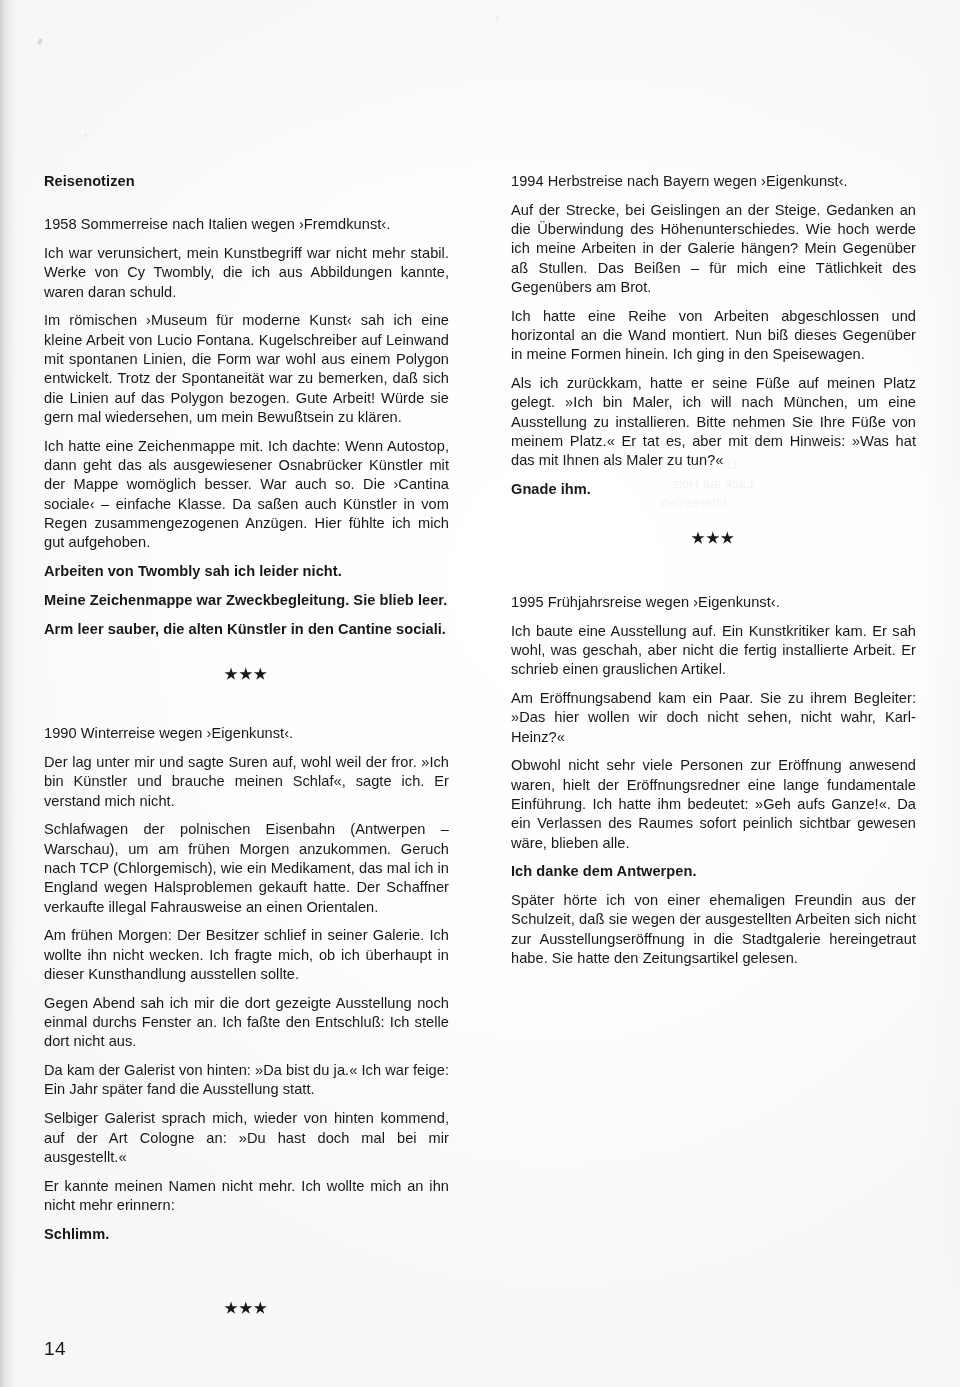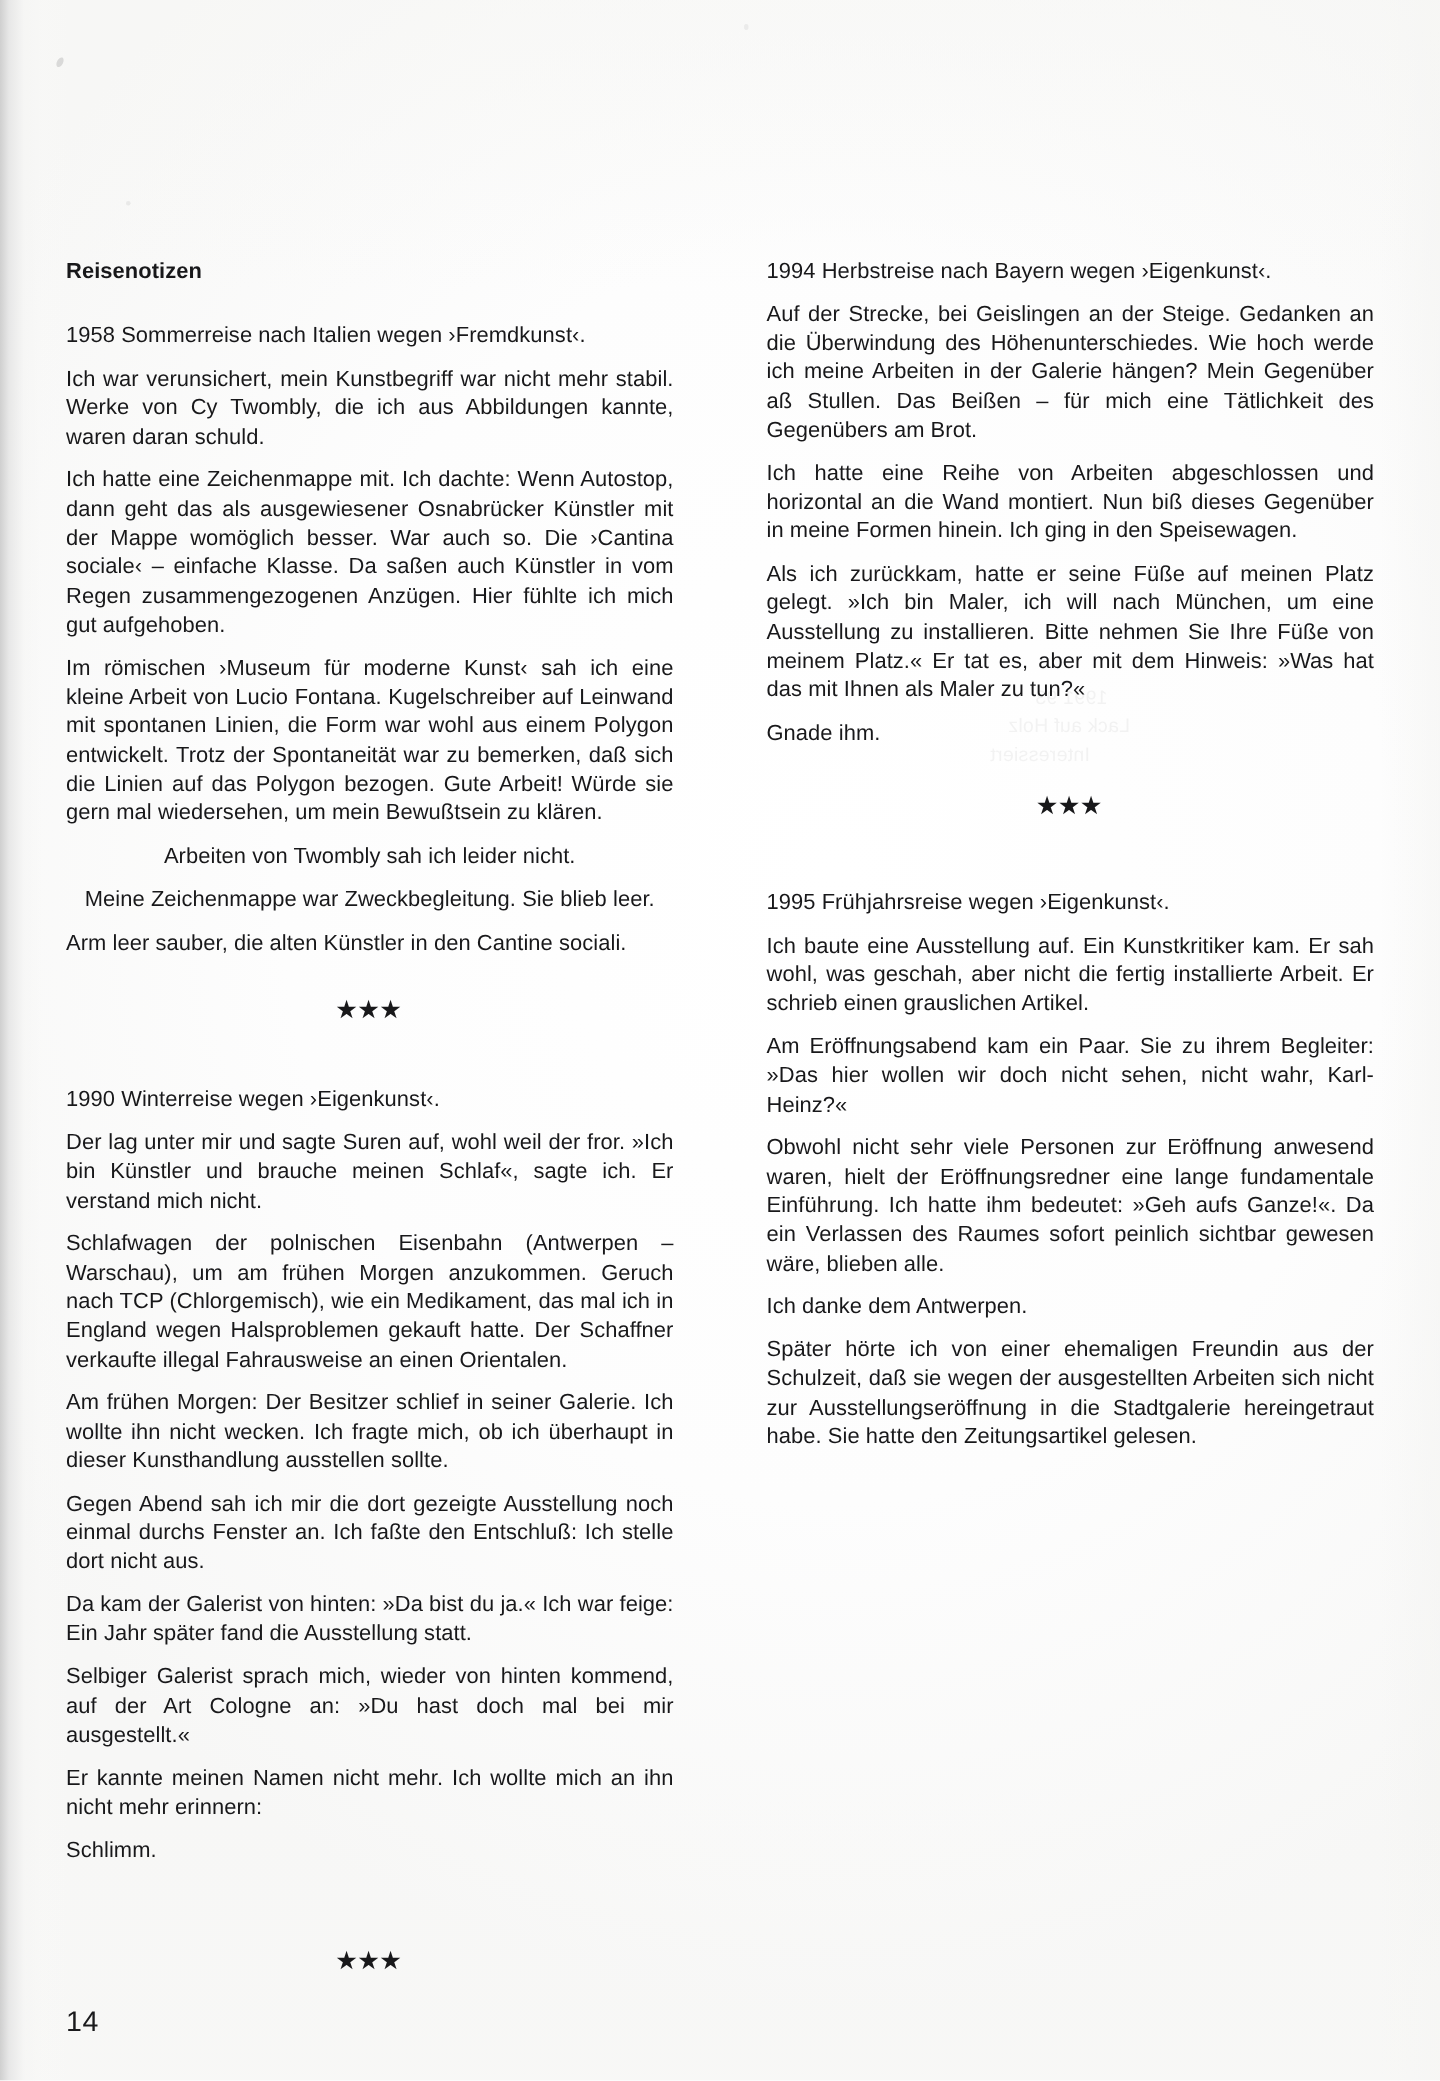--- a/index.html
+++ b/index.html
@@ -70,33 +70,34 @@
     font-size: 14.6px;
     line-height: 19.3px;
     color: #18181a;
     text-align: justify;
     text-justify: inter-word;
     margin: 0 0 9.5px 0;
     hyphens: manual;
     letter-spacing: 0.05px;
   }
   .para.last-ragged {
-    text-align: center;
+    text-align: left;
+    font-weight: bold;
   }
   .para.head {
     font-weight: bold;
     text-align: left;
     margin-bottom: 24px;
   }
   .para.date {
     text-align: left;
     margin-bottom: 9.5px;
   }
   .para.strong {
-    font-weight: normal;
+    font-weight: bold;
     text-align: left;
   }
 
   .sep {
     font-size: 14.6px;
     line-height: 19.3px;
     color: #18181a;
     text-align: center;
     font-weight: bold;
     letter-spacing: 1.6px;
@@ -140,22 +141,22 @@
   <div class="bleed" style="left:660px; top:493px;">Interessiert</div>
 
   <div id="content">
 
     <div class="column">
 
       <div class="para head">Reisenotizen</div>
 
       <div class="para date">1958 Sommerreise nach Italien wegen ›Fremdkunst‹.</div>
       <div class="para">Ich war verunsichert, mein Kunstbegriff war nicht mehr stabil. Werke von Cy Twombly, die ich aus Abbildungen kannte, waren daran schuld.</div>
+      <div class="para">Im römischen ›Museum für moderne Kunst‹ sah ich eine kleine Arbeit von Lucio Fontana. Kugelschreiber auf Leinwand mit spontanen Linien, die Form war wohl aus einem Polygon entwickelt. Trotz der Spontaneität war zu bemerken, daß sich die Linien auf das Polygon bezogen. Gute Arbeit! Würde sie gern mal wiedersehen, um mein Bewußtsein zu klären.</div>
       <div class="para">Ich hatte eine Zeichenmappe mit. Ich dachte: Wenn Autostop, dann geht das als ausgewiesener Osnabrücker Künstler mit der Mappe womöglich besser. War auch so. Die ›Cantina sociale‹ – einfache Klasse. Da saßen auch Künstler in vom Regen zusammengezogenen Anzügen. Hier fühlte ich mich gut aufgehoben.</div>
-      <div class="para">Im römischen ›Museum für moderne Kunst‹ sah ich eine kleine Arbeit von Lucio Fontana. Kugelschreiber auf Leinwand mit spontanen Linien, die Form war wohl aus einem Polygon entwickelt. Trotz der Spontaneität war zu bemerken, daß sich die Linien auf das Polygon bezogen. Gute Arbeit! Würde sie gern mal wiedersehen, um mein Bewußtsein zu klären.</div>
       <div class="para last-ragged">Arbeiten von Twombly sah ich leider nicht.</div>
       <div class="para last-ragged">Meine Zeichenmappe war Zweckbegleitung. Sie blieb leer.</div>
       <div class="para strong">Arm leer sauber, die alten Künstler in den Cantine sociali.</div>
 
       <div class="sep s-a">★★★</div>
 
       <div class="para date">1990 Winterreise wegen ›Eigenkunst‹.</div>
       <div class="para">Der lag unter mir und sagte Suren auf, wohl weil der fror. »Ich bin Künstler und brauche meinen Schlaf«, sagte ich. Er verstand mich nicht.</div>
       <div class="para">Schlafwagen der polnischen Eisenbahn (Antwerpen – Warschau), um am frühen Morgen anzukommen. Geruch nach TCP (Chlorgemisch), wie ein Medikament, das mal ich in England wegen Halsproblemen gekauft hatte. Der Schaffner verkaufte illegal Fahrausweise an einen Orientalen.</div>
       <div class="para">Am frühen Morgen: Der Besitzer schlief in seiner Galerie. Ich wollte ihn nicht wecken. Ich fragte mich, ob ich überhaupt in dieser Kunsthandlung ausstellen sollte.</div>

